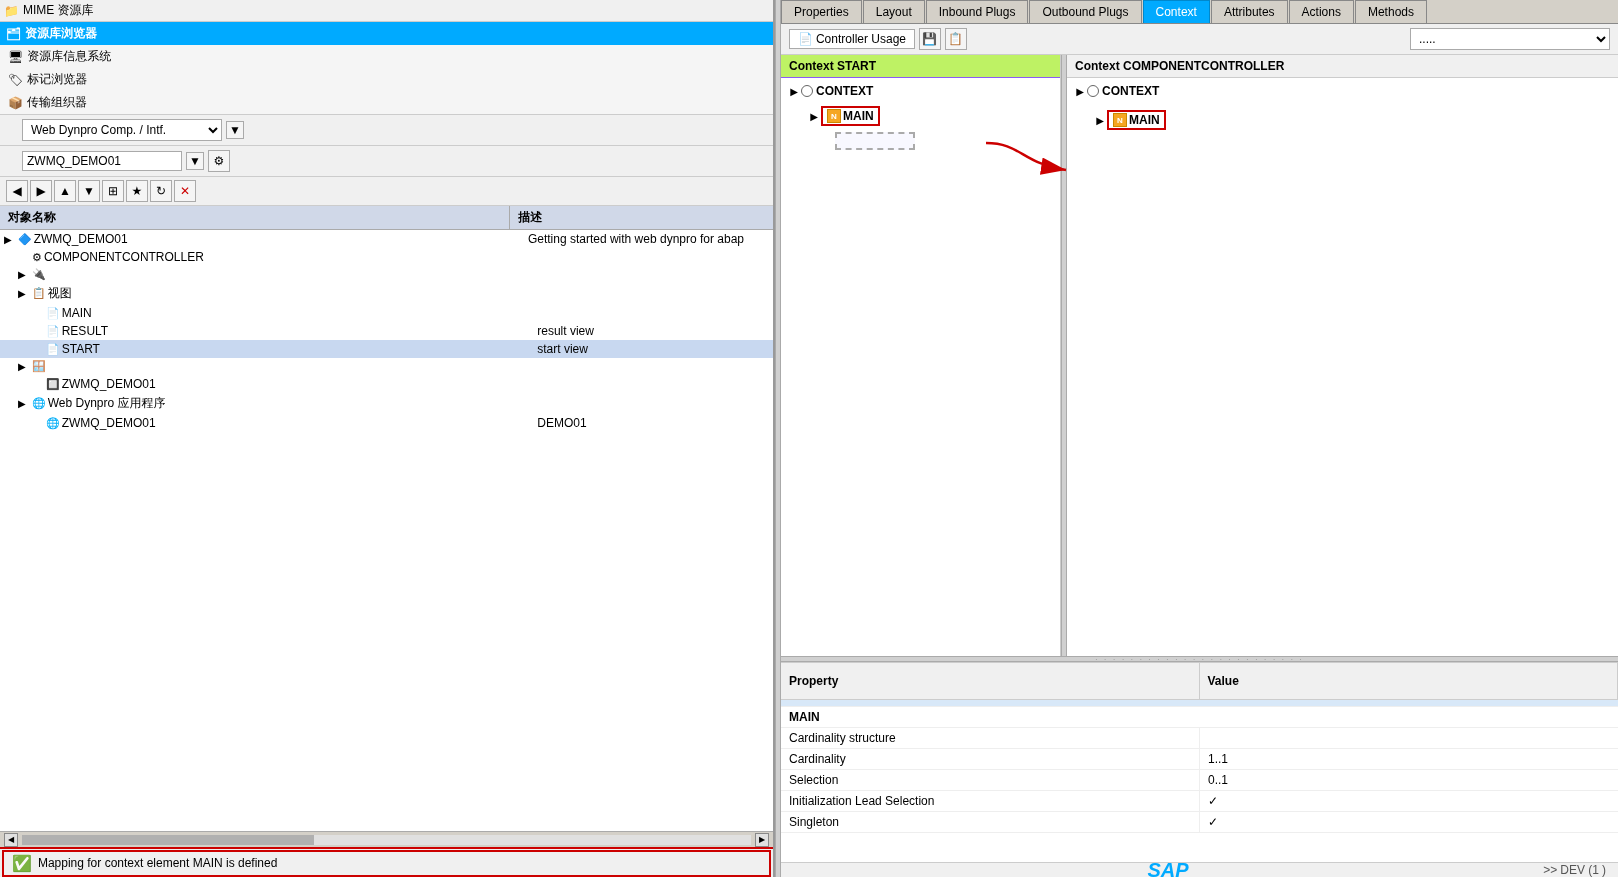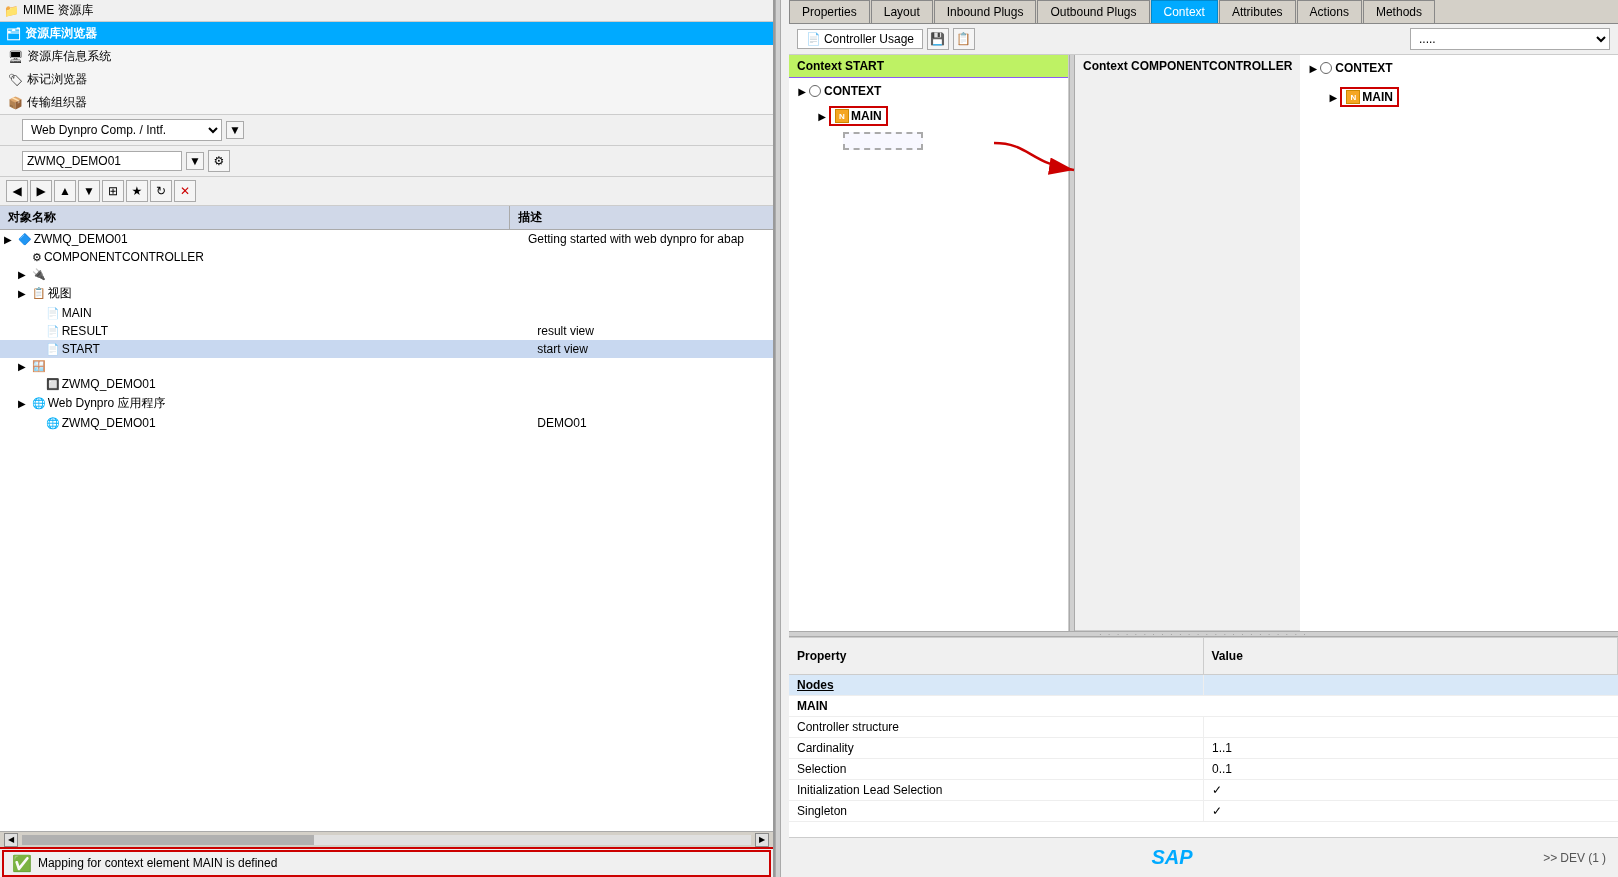--- a/index.html
+++ b/index.html
@@ -42,21 +42,21 @@
     .tree-row { display: flex; align-items: center; padding: 2px 0; cursor: pointer; }
     .tree-row .indent { display: inline-block; }
     .tree-row .label { flex: 2; padding-left: 2px; }
     .tree-row .desc { flex: 1; color: #000; padding-left: 4px; }
 
     
     .bottom-status { height: 30px; display: flex; align-items: center; background: #f0f0f0; border-top: 2px solid #cc0000; }
     .status-left { flex: 1; display: flex; align-items: center; padding: 2px 8px; gap: 6px; border: 2px solid #cc0000; margin: 2px; }
 
     
-    .right-panel { flex: 1; display: flex; flex-direction: column; background: #f5f5f5; margin-left: 8px; }
+    .right-panel { flex: 1; display: flex; flex-direction: column; background: #f5f5f5; }
 
     
     .tabs-row { display: flex; background: #d4d0c8; border-bottom: 1px solid #888; }
     .tab { padding: 4px 12px; border: 1px solid #888; border-bottom: none; cursor: pointer; background: #d4d0c8; margin-right: 1px; }
     .tab.active { background: #00aaff; color: white; border-color: #0088cc; }
 
     
     .right-toolbar { display: flex; align-items: center; padding: 4px 8px; gap: 4px; background: #f0f0f0; border-bottom: 1px solid #ccc; }
     .right-toolbar-btn { border: 1px solid #aaa; background: #fff; padding: 2px 8px; cursor: pointer; display: flex; align-items: center; gap: 3px; }
     .icon-small-btn { width: 22px; height: 22px; border: 1px solid #aaa; background: #f5f5f5; cursor: pointer; display: flex; align-items: center; justify-content: center; }
@@ -65,21 +65,21 @@
     .context-left { width: 280px; border-right: 1px solid #ccc; display: flex; flex-direction: column; background: #fff; }
     .context-section-header { background: #bef264; padding: 4px 8px; font-weight: bold; border-bottom: 1px solid #8b5cf6; }
 
     
     .context-tree { flex: 1; padding: 4px; overflow-y: auto; }
     .ctx-row { display: flex; align-items: center; padding: 2px 2px; cursor: pointer; }
     .ctx-expand { width: 14px; text-align: center; font-size: 10px; cursor: pointer; }
     .radio-circle { width: 12px; height: 12px; border-radius: 50%; border: 1px solid #666; display: inline-block; margin-right: 3px; }
 
     
-    .context-right { flex: 1; display: flex; background: #fff; }
+    .context-right { flex: 1; display: flex; flex-direction: column; background: #fff; }
     .context-right-header { background: #f0f0f0; padding: 4px 8px; font-weight: bold; border-bottom: 1px solid #ccc; }
     .context-right-tree { flex: 1; padding: 4px; overflow-y: auto; }
 
     
     .h-separator { height: 6px; background: #d0d0d0; cursor: ns-resize; display: flex; align-items: center; justify-content: center; border-top: 1px solid #aaa; border-bottom: 1px solid #aaa; }
     .h-separator-dots { color: #999; letter-spacing: 2px; font-size: 8px; }
     .props-table-header { display: flex; background: #f0f0f0; border-bottom: 1px solid #ccc; }
     .props-header-cell { flex: 1; padding: 11px 8px; font-weight: bold; border-right: 1px solid #ccc; }
     .props-row { display: flex; border-bottom: 1px solid #eee; }
     .props-row.section { background: #d8e8f8; }
@@ -393,32 +393,29 @@
     </div>
 
     <div class="props-bottom">
 
       <div class="props-table-header">
         <div class="props-header-cell">Property</div>
         <div class="props-header-cell">Value</div>
       </div>
 
       <div class="props-row section">
-        <div class="prop-name">
-          <u>Nodes</u>
-        </div>
         <div class="prop-value"></div>
       </div>
 
       <div class="props-row">
         <div class="prop-value" style="font-weight:bold;">MAIN</div>
       </div>
 
       <div class="props-row">
-        <div class="prop-name">Controller structure</div>
+        <div class="prop-name">Cardinality structure</div>
         <div class="prop-value"></div>
       </div>
 
       <div class="props-row">
         <div class="prop-name">Cardinality</div>
         <div class="prop-value">1..1</div>
       </div>
 
       <div class="props-row">
         <div class="prop-name">Selection</div>
@@ -429,21 +426,21 @@
         <div class="prop-name">Initialization Lead Selection</div>
         <div class="prop-value">✓</div>
       </div>
 
       <div class="props-row">
         <div class="prop-name">Singleton</div>
         <div class="prop-value">✓</div>
       </div>
     </div>
 
-    <div style="height:40px; background:#f0f0f0; border-top:1px solid #ccc; display:flex; align-items:center; justify-content:space-between; padding:0 12px;">
+    <div style="height:15px; background:#f0f0f0; border-top:1px solid #ccc; display:flex; align-items:center; justify-content:space-between; padding:0 12px;">
       <div></div>
       <div class="sap-logo">SAP</div>
       <div style="font-size:11px; color:#555;">
         <span>&gt;&gt;</span>
         <span>DEV (1</span>
         <span>)</span>
       </div>
     </div>
 
   </div>

